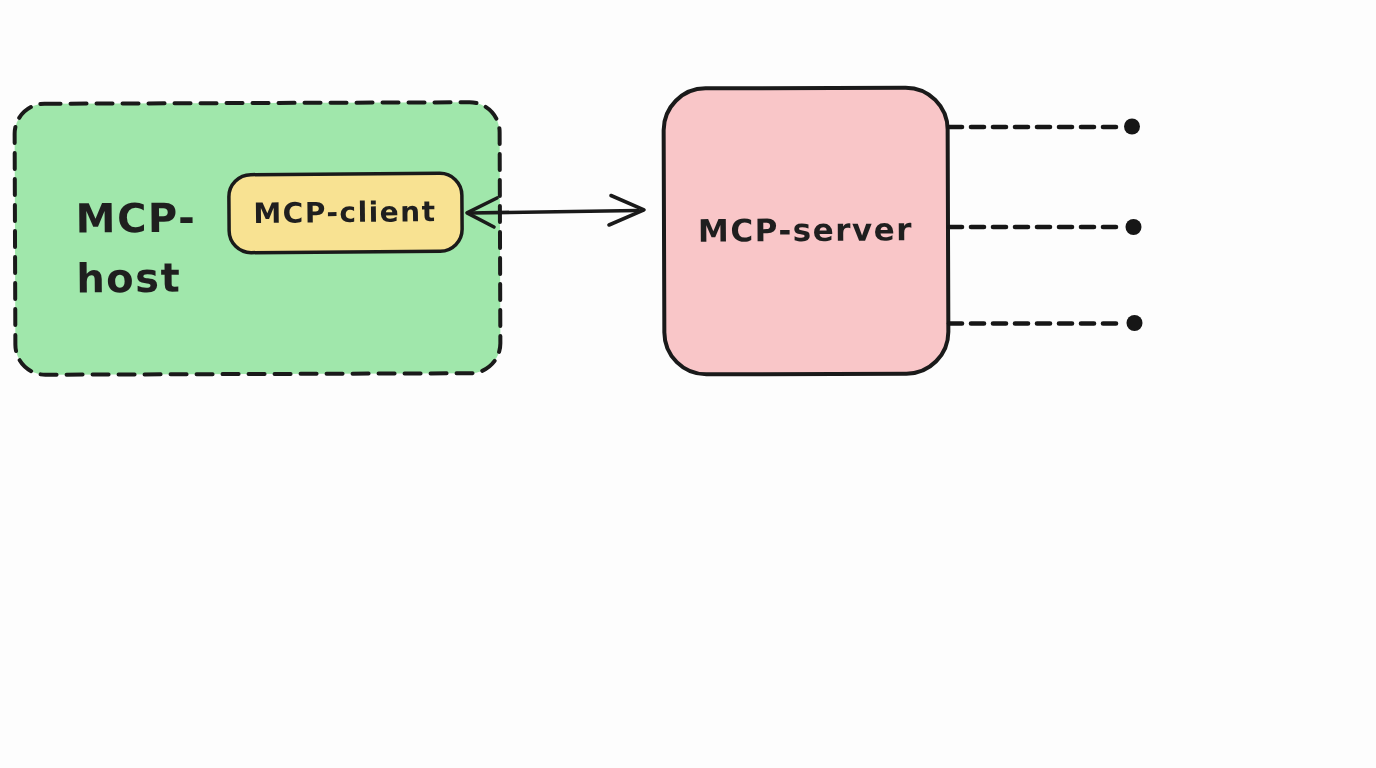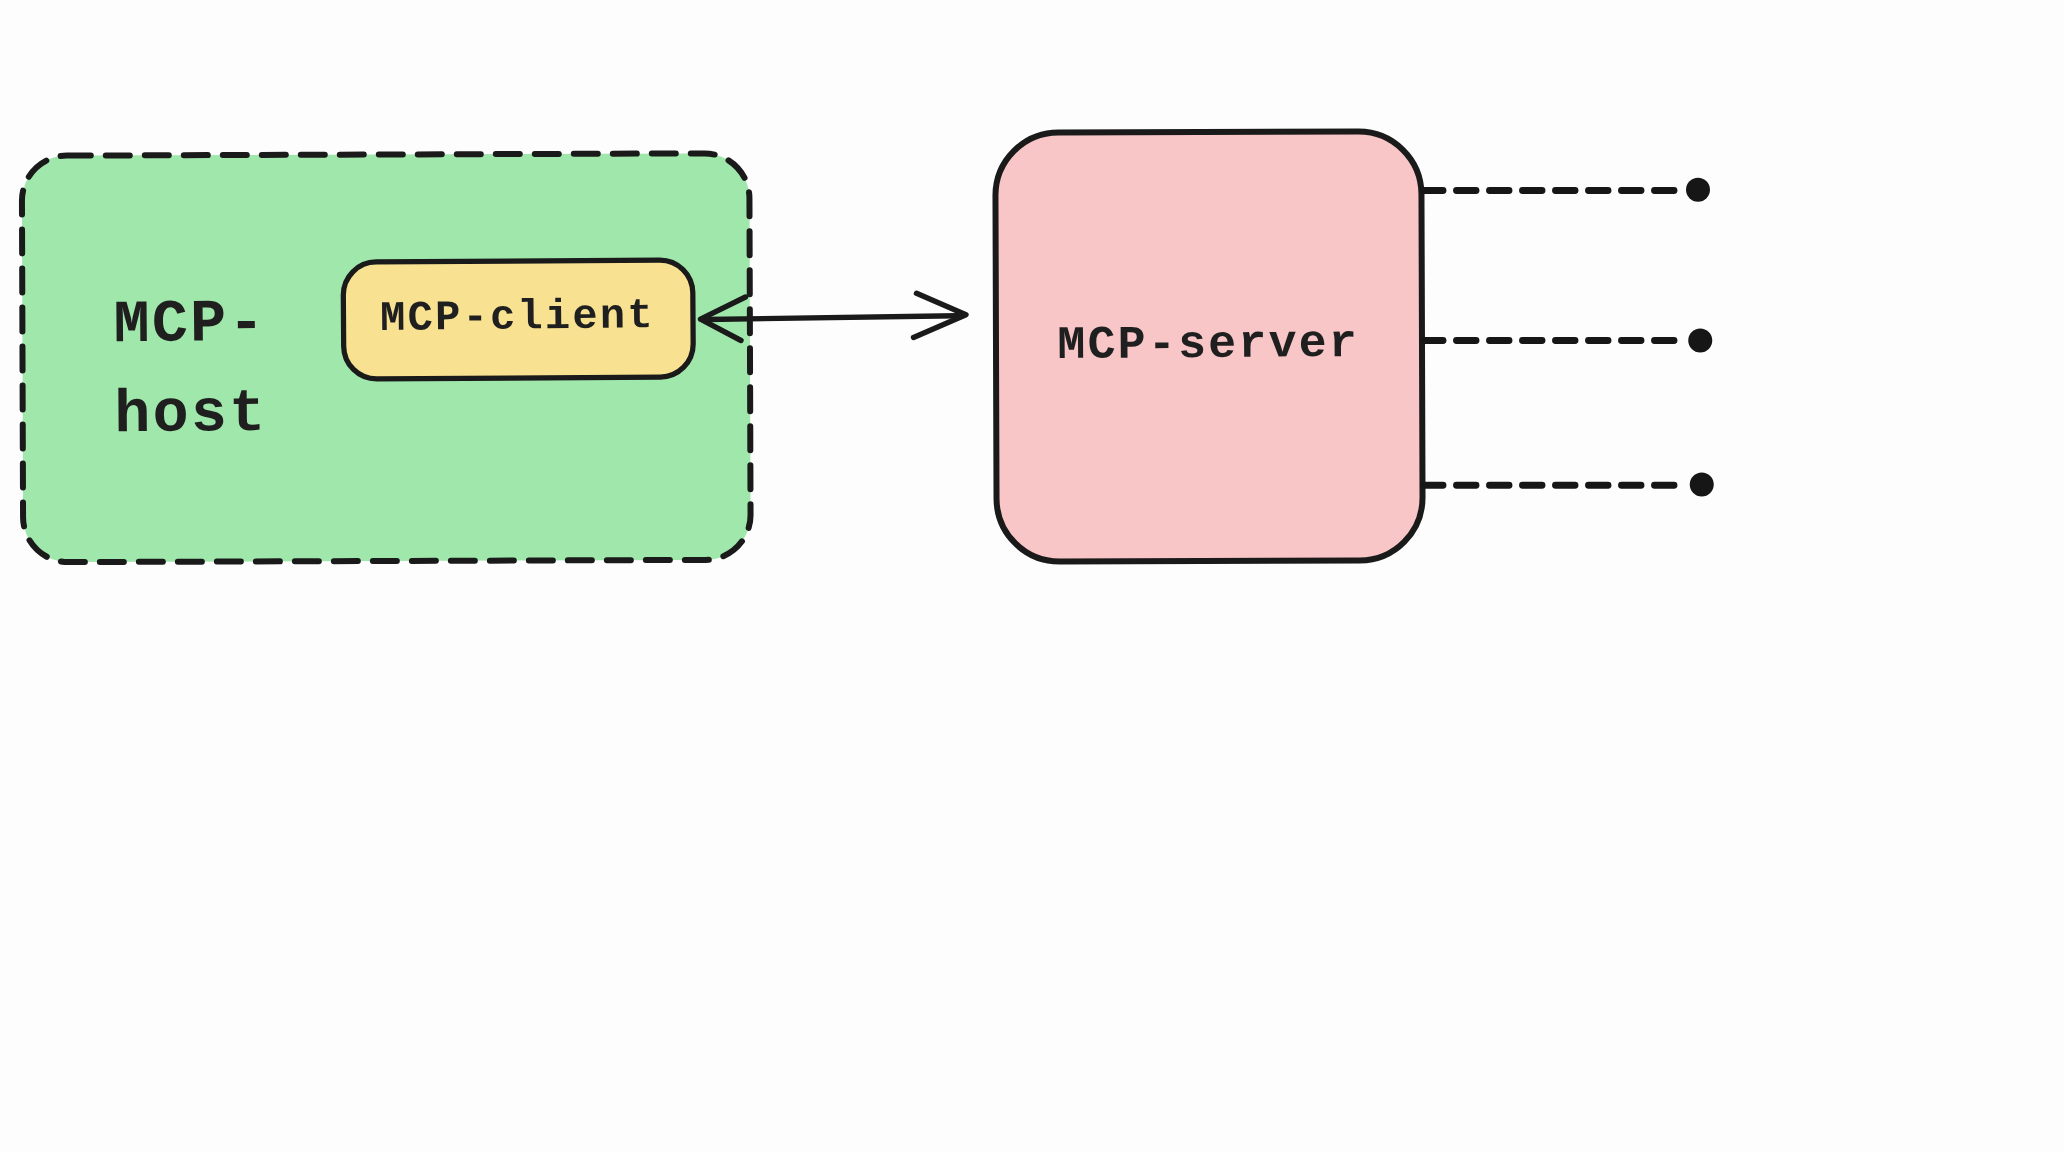--- a/index.html
+++ b/index.html
@@ -8,21 +8,20 @@
     width: 1376px;
     height: 768px;
     background: #fdfdfd;
     overflow: hidden;
     font-family: "DejaVu Sans", "Liberation Sans", sans-serif;
   }
   .canvas {
     position: relative;
     width: 1200px;
     height: 768px;
-    font-family: Liberation Mono, monospace;
   }
   .layer {
     position: absolute;
     left: 0;
     top: 0;
     width: 1376px;
     height: 768px;
   }
   .label {
     position: absolute;

